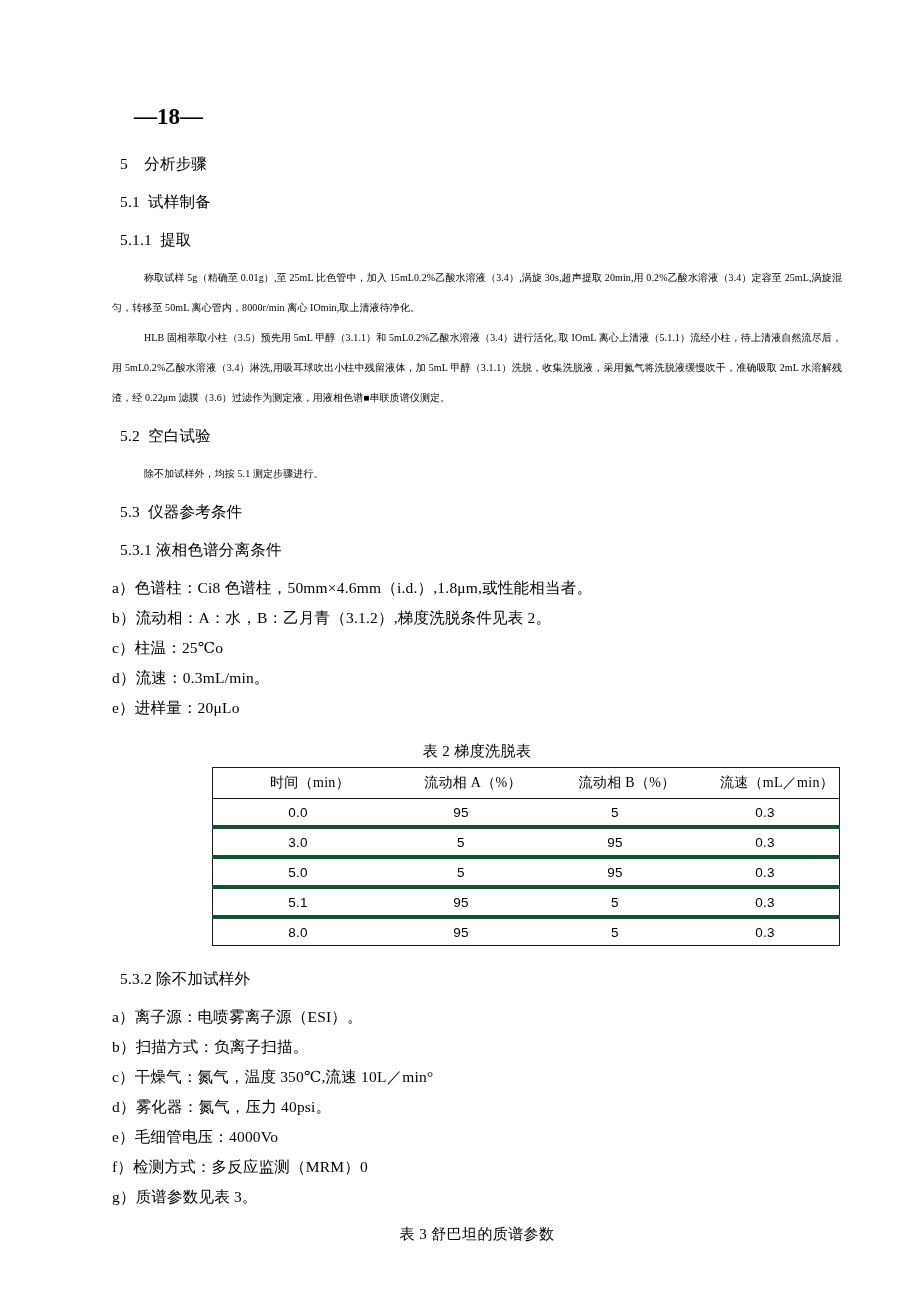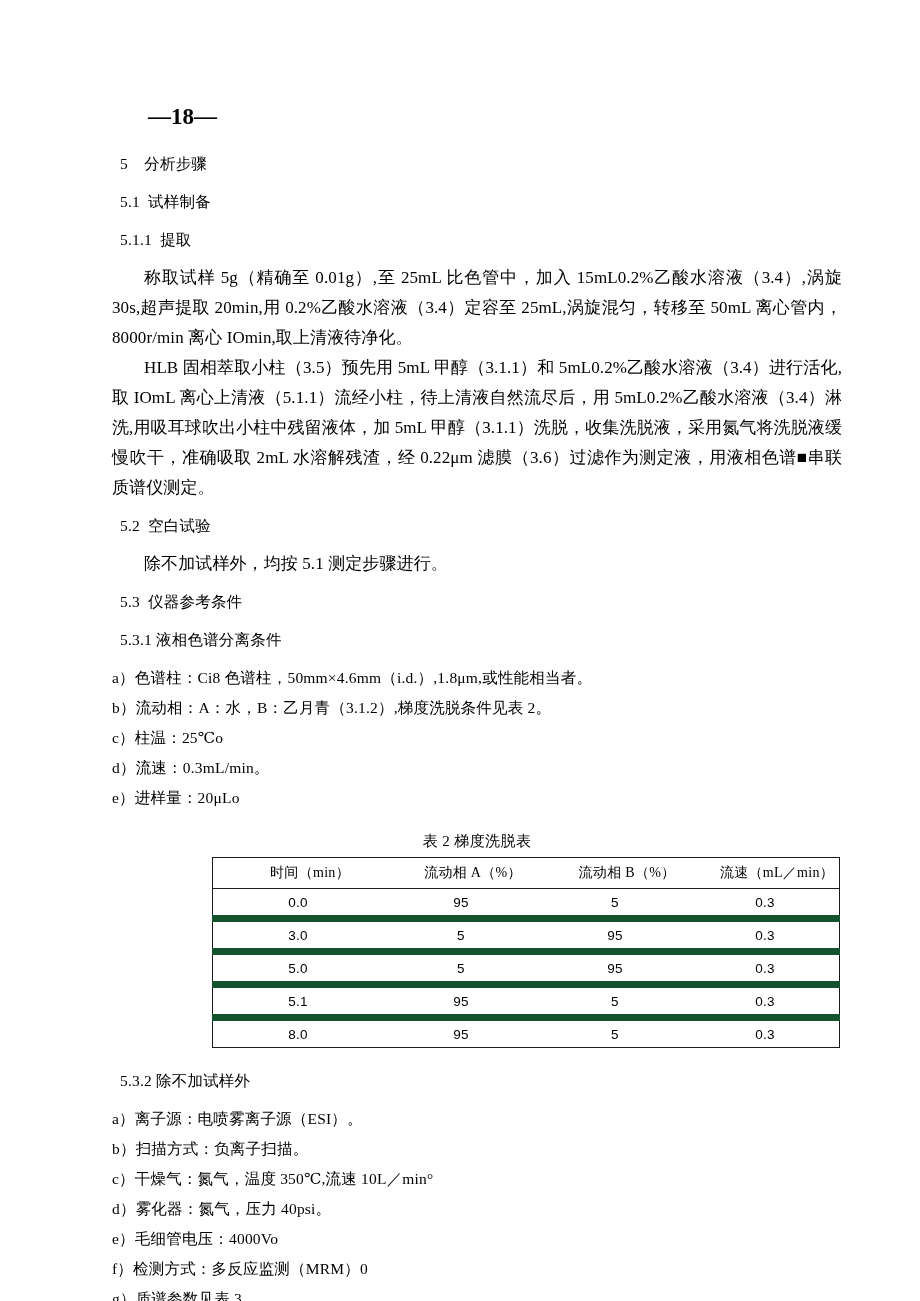--- a/index.html
+++ b/index.html
@@ -27,33 +27,33 @@
     top: 104px;
     width: 730px;
   }
 
   
   .page-number {
     font-family: "Liberation Serif", "DejaVu Serif", serif;
     font-size: 23px;
     font-weight: 700;
     letter-spacing: 0px;
-    margin: 0 0 20px 36px;
+    margin: 0 0 20px 22px;
     line-height: 1.1;
     white-space: pre;
   }
   .heading {
     font-size: 15.5px;
     line-height: 30px;
     letter-spacing: 0.2px;
     white-space: pre-wrap;
     margin: 8px;
   }
   .para {
-    font-size: 17px;
+    font-size: 10px;
     line-height: 30px;
     letter-spacing: 0.1px;
     margin: 0;
     text-align: justify;
     text-justify: inter-ideograph;
     text-indent: 32px;
   }
   .item {
     font-size: 15.5px;
     line-height: 30px;
@@ -78,21 +78,21 @@
     border-collapse: collapse;
     width: 530px;
     table-layout: fixed;
     border: 1px solid #1a1a1a;
   }
   table.gradient-table th,
   table.gradient-table td {
     border-left: none;
     border-right: none;
     border-top: none;
-    border-bottom: 7px solid #14532d;
+    border-bottom: 4px solid #14532d;
     text-align: center;
     font-size: 14px;
     letter-spacing: 0.3px;
     height: 26px;
     padding: 0;
     font-weight: normal;
   }
   table.gradient-table tr:last-child td {
     border-bottom: none;
     margin-left: 36px;

